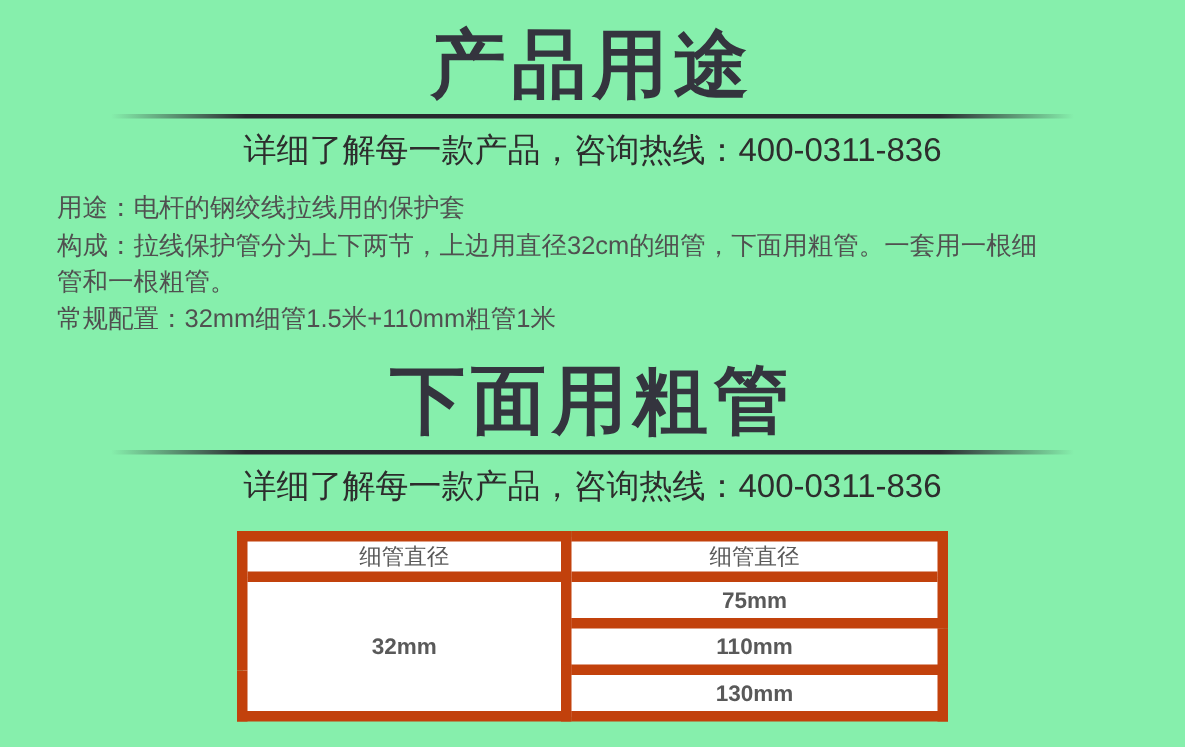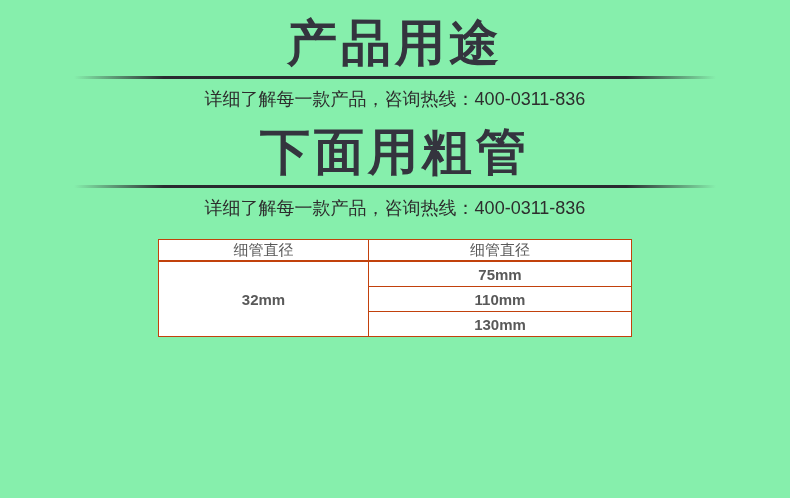--- a/index.html
+++ b/index.html
@@ -30,58 +30,64 @@
     background: linear-gradient(90deg,
       rgba(42,42,48,0) 0%,
       #2a2a30 14%,
       #26262c 50%,
       #2a2a30 86%,
       rgba(42,42,48,0) 100%);
   }
   .subtitle {
     margin: 10px 0 0;
     text-align: center;
-    font-size: 18px;
+    font-size: 22px;
     line-height: 21px;
     color: #2d2d2d;
   }
   .desc {
     margin: 17px 30px 0 38px;
     font-size: 17px;
     line-height: 24.6px;
     color: #505050;
   }
   .spec-table {
     border-collapse: collapse;
     margin: 20px auto 0;
     table-layout: fixed;
     width: 474px;
     color: #595959;
     font-size: 15px;
   }
   .spec-table th, .spec-table td {
-    border: 1px solid #c2410c;
+    border: 7px solid #c2410c;
     text-align: center;
     font-weight: normal;
     padding: 0;
     background: #ffffff;
   }
   .spec-table th { height: 20px; border-bottom-width: 2px; }
   .spec-table td { height: 24px; font-weight: bold; }
   .spec-table .col-thin { width: 209px; }
 </style>
 </head>
 <body>
 
 <div class="page">
 
   <section class="sec-usage">
     <h1 class="big-title">产品用途</h1>
     <div class="divider"></div>
     <p class="subtitle">详细了解每一款产品，咨询热线：400-0311-836</p>
+    <div class="desc">
+      <div>用途：电杆的钢绞线拉线用的保护套</div>
+      <div>构成：拉线保护管分为上下两节，上边用直径32cm的细管，下面用粗管。一套用一根细</div>
+      <div>管和一根粗管。</div>
+      <div>常规配置：32mm细管1.5米+110mm粗管1米</div>
+    </div>
   </section>
 
   <section class="sec-specs">
     <h1 class="big-title">下面用粗管</h1>
     <div class="divider"></div>
     <p class="subtitle">详细了解每一款产品，咨询热线：400-0311-836</p>
 
     <table class="spec-table">
       <tbody>
         <tr>

